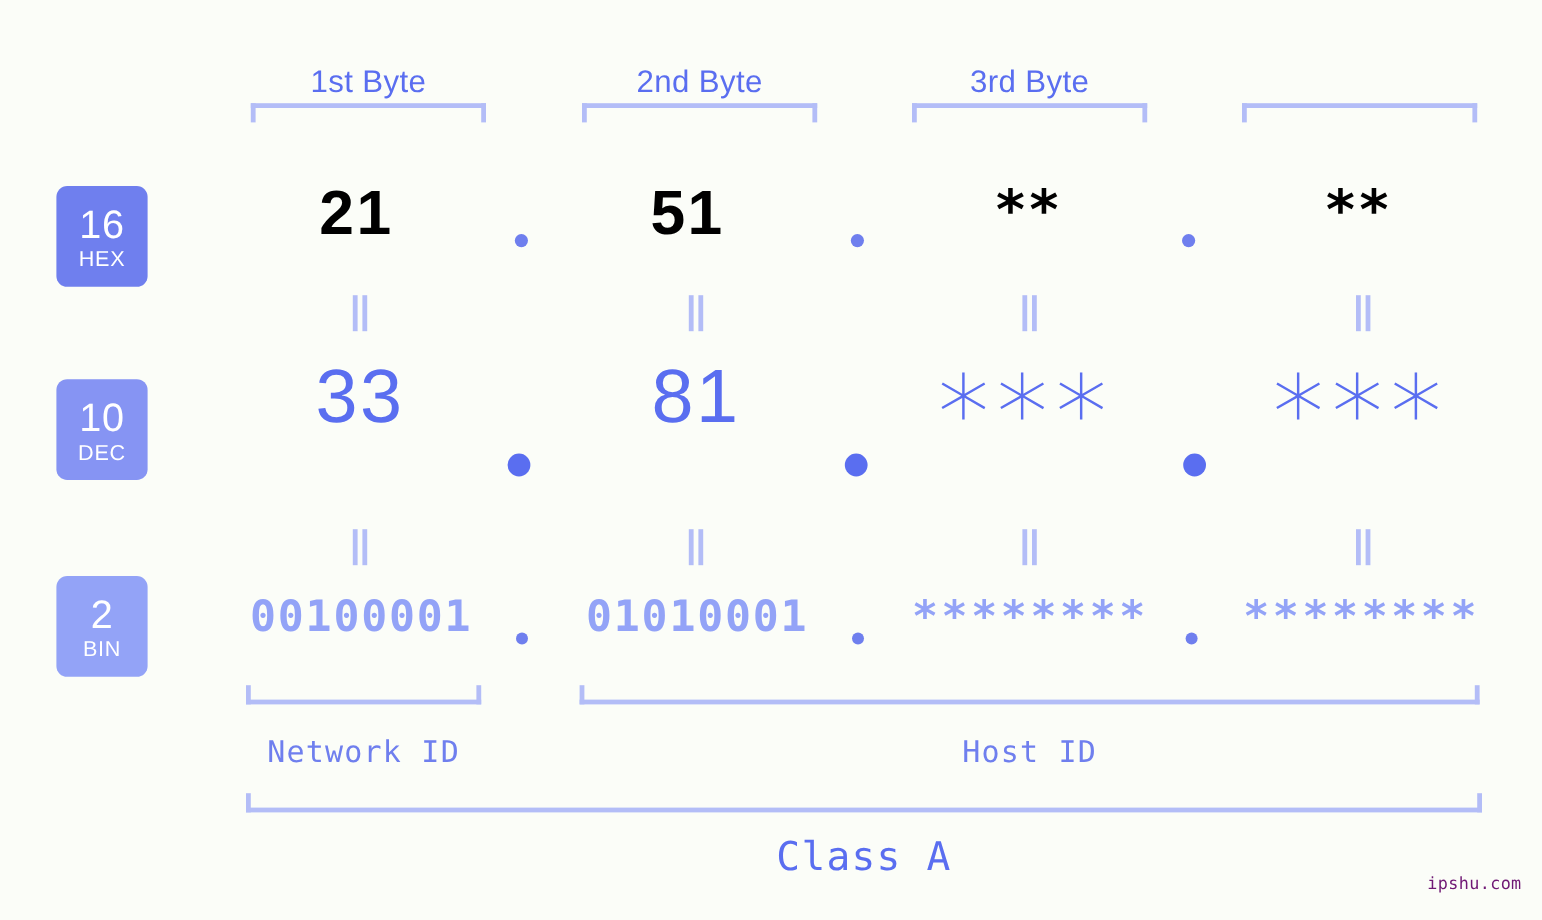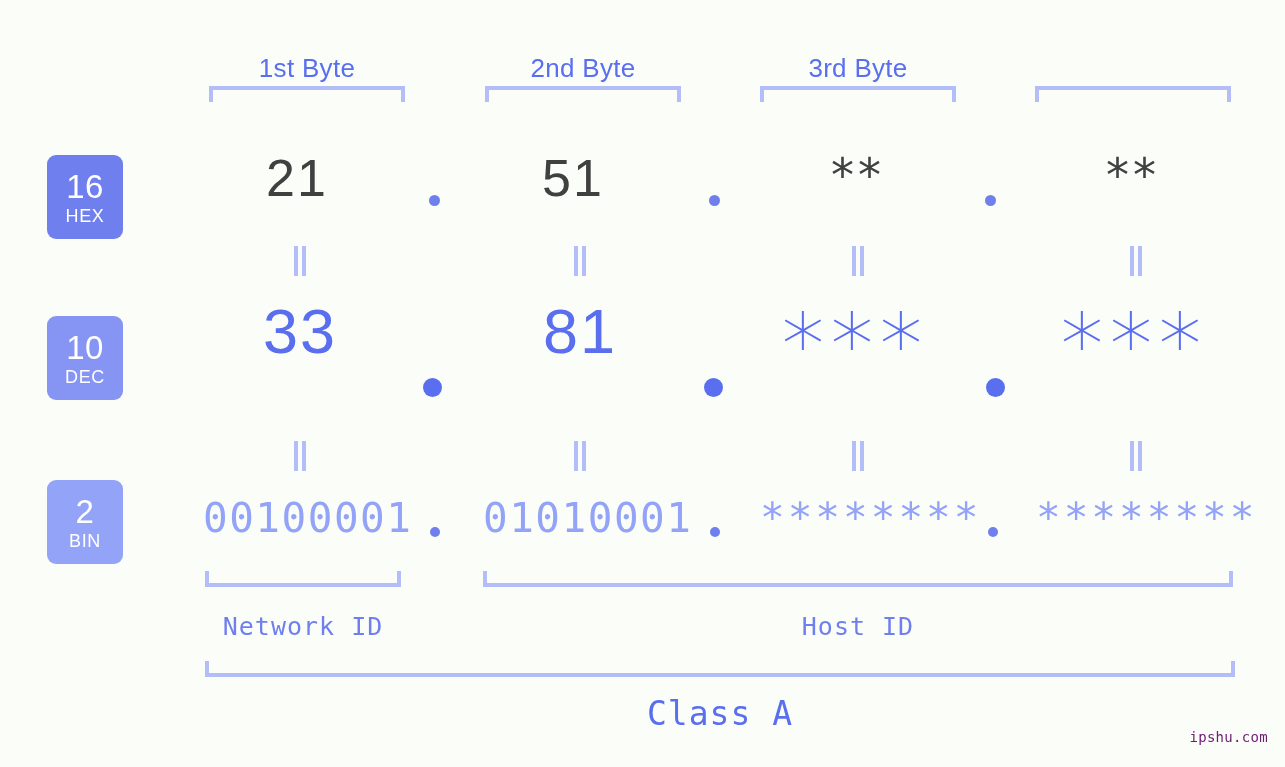--- a/index.html
+++ b/index.html
@@ -93,22 +93,22 @@
     width: 196px;
     text-align: center;
     white-space: nowrap;
   }
 
   
   .row-hex .cell {
     top: 148px;
     font-family: "Liberation Sans", sans-serif;
     font-size: 52px;
-    font-weight: 400;
-    color: #404040;
+    font-weight: 700;
+    color: #000000;
     letter-spacing: 2px;
   }
   .row-hex .cell.stars {
     font-family: "DejaVu Sans", sans-serif;
     font-size: 46px;
     letter-spacing: 4px;
   }
   .dot-hex {
     position: absolute;
     top: 195px;
@@ -138,22 +138,22 @@
     width: 19px;
     height: 19px;
     border-radius: 50%;
     background: #5a6ef0;
   }
 
   
   .row-bin .cell {
     top: 494px;
     font-family: "DejaVu Sans Mono", "Liberation Mono", monospace;
-    font-size: 41px;
-    font-weight: 400;
+    font-size: 36px;
+    font-weight: 700;
     color: #93a3f7;
     letter-spacing: 1.5px;
   }
   .row-bin .cell.stars {
     letter-spacing: 3px;
   }
   .dot-bin {
     position: absolute;
     top: 527px;
     width: 10px;

